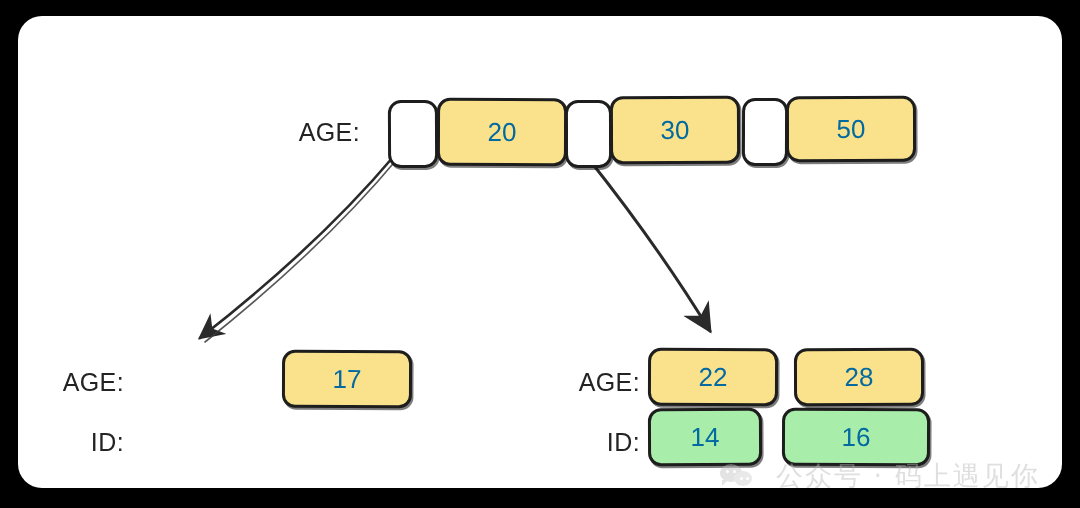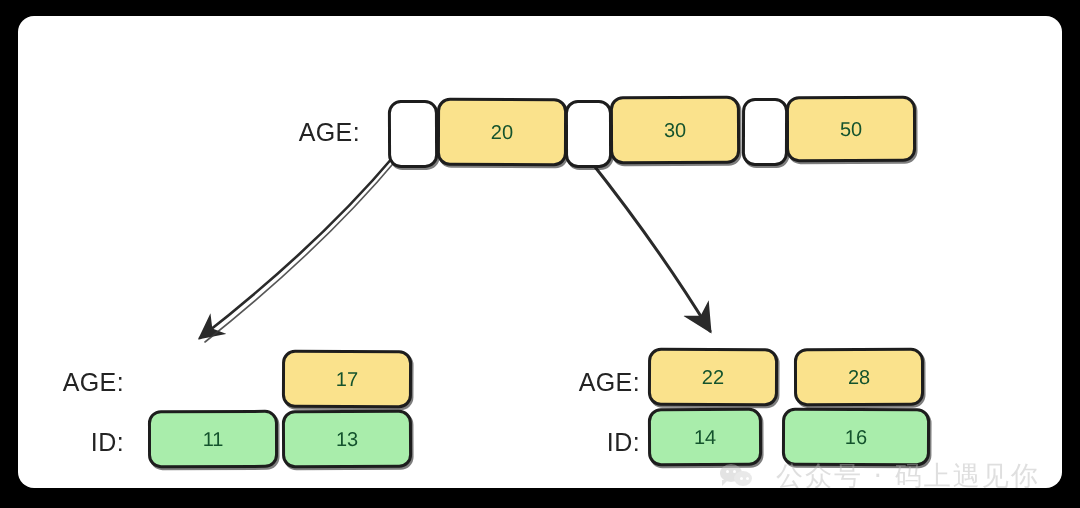--- a/index.html
+++ b/index.html
@@ -19,21 +19,21 @@
     background: #000000;
   }
 
   #card {
     position: absolute;
     left: 18px;
     top: 16px;
     width: 1044px;
     height: 472px;
     background: #ffffff;
-    border-radius: 16px;
+    border-radius: 24px;
     overflow: hidden;
   }
 
   .label {
     position: absolute;
     color: #232323;
     font-size: 25px;
     font-family: "Liberation Sans", sans-serif;
     letter-spacing: 0.4px;
     white-space: nowrap;
@@ -42,22 +42,22 @@
 
   
   .cell {
     position: absolute;
     box-sizing: border-box;
     border: 3px solid #1d1d1d;
     border-radius: 13px;
     display: flex;
     align-items: center;
     justify-content: center;
-    font-size: 20px;
-    color: #14532d;
+    font-size: 26px;
+    color: #0369a1;
     font-family: "Liberation Sans", sans-serif;
     box-shadow: 1.5px 2px 0 rgba(20,20,20,0.55);
     text-align: right;
   }
   .cell.yellow { background: #FAE28C; }
   .cell.green  { background: #A9EDAB; }
   .cell.white  { background: #ffffff; }
 
   
   .sk1 { transform: rotate(-0.25deg); }
@@ -158,22 +158,20 @@
 
     <div class="cell white sk2" style="left:724px; top:82px; width:46px; height:68px;"></div>
 
     <div class="cell yellow sk3" style="left:768px; top:80px; width:130px; height:66px;">50</div>
 
     <div class="label" style="left:32px; top:352px; width:74px;">AGE:</div>
     <div class="label" style="left:32px; top:412px; width:74px;">ID:</div>
 
     <div class="cell yellow sk2" style="left:264px; top:334px; width:130px; height:58px;">17</div>
 
-    <div class="cell green sk3" style="left:130px; top:394px; width:130px; height:58px;">11</div>
-    <div class="cell green sk1" style="left:264px; top:394px; width:130px; height:58px;">13</div>
 
     <div class="label" style="left:548px; top:352px; width:74px;">AGE:</div>
     <div class="label" style="left:548px; top:412px; width:74px;">ID:</div>
 
     <div class="cell yellow sk2" style="left:630px; top:332px; width:130px; height:58px;">22</div>
     <div class="cell yellow sk3" style="left:776px; top:332px; width:130px; height:58px;">28</div>
 
     <div class="cell green sk1" style="left:630px; top:392px; width:114px; height:58px;">14</div>
     <div class="cell green sk2" style="left:764px; top:392px; width:148px; height:58px;">16</div>
 

